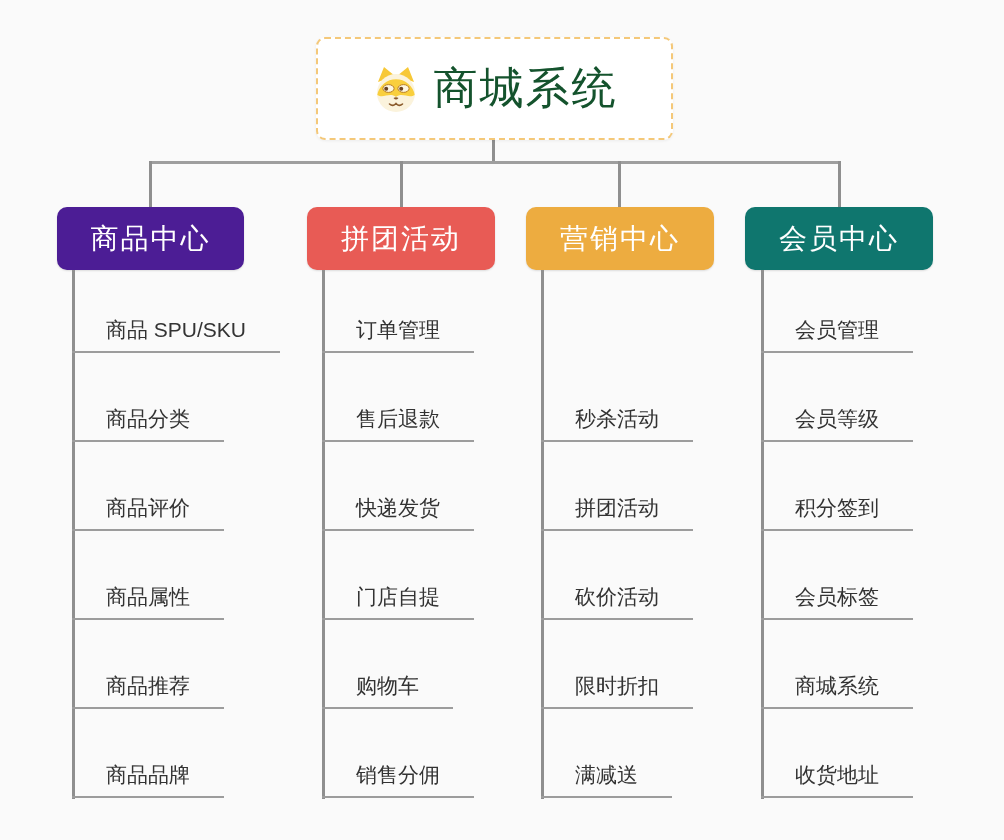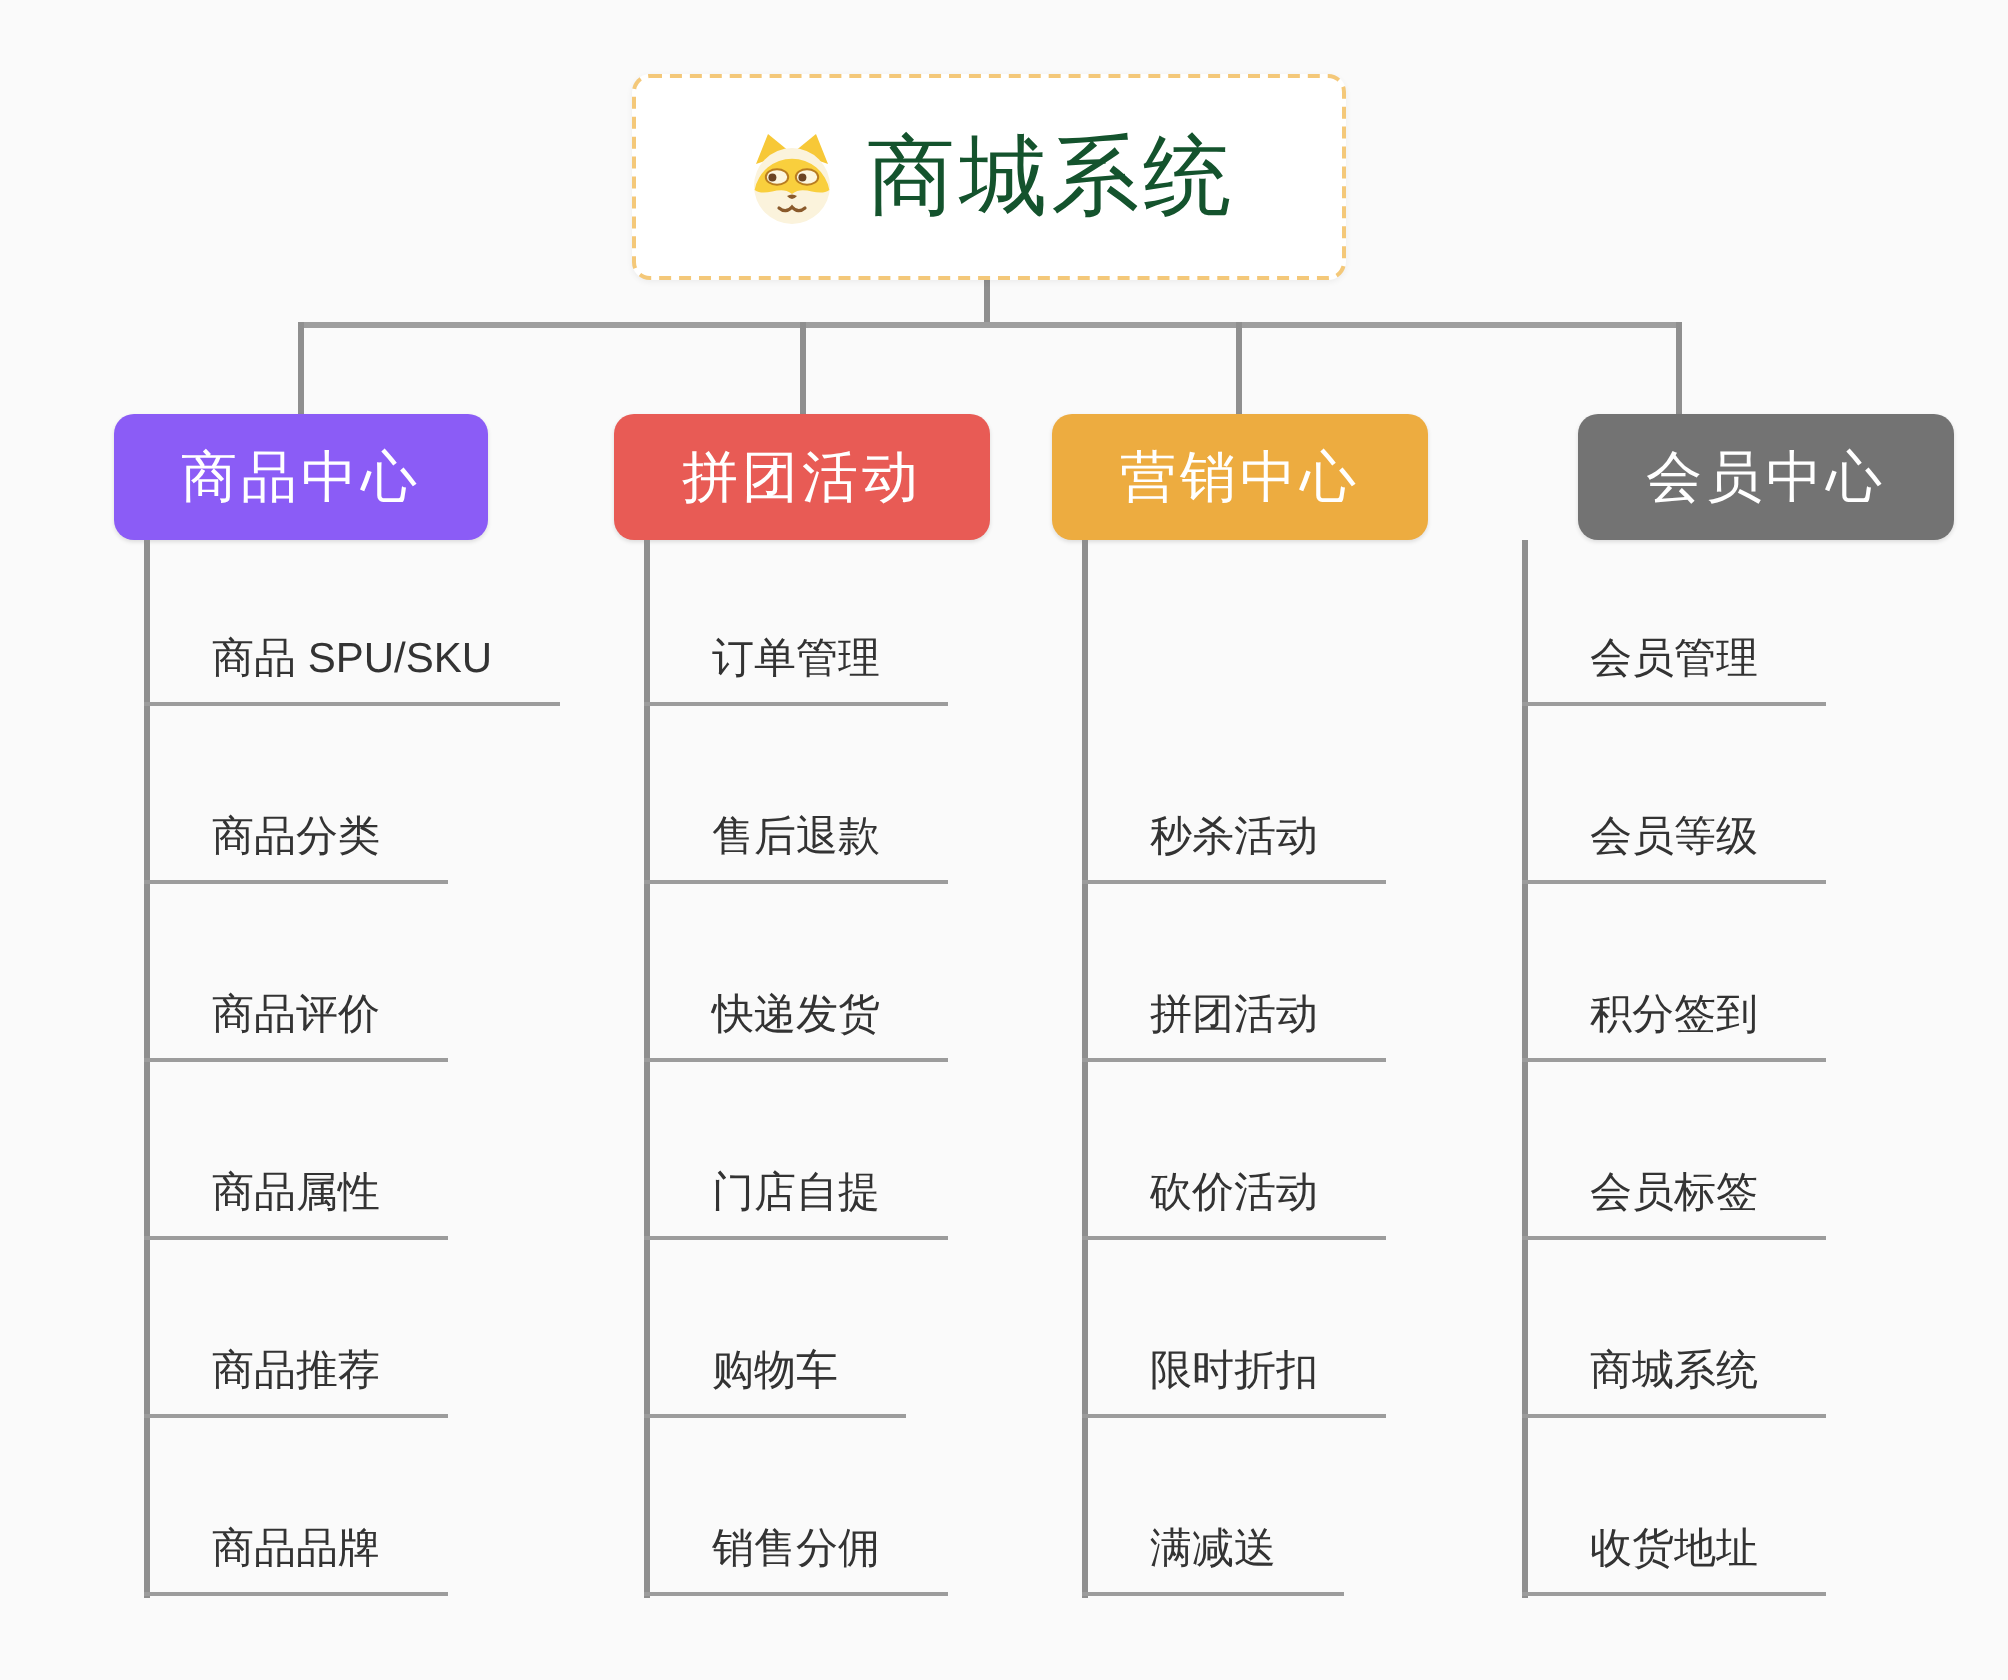--- a/index.html
+++ b/index.html
@@ -97,30 +97,30 @@
       <ellipse cx="16.5" cy="23.5" rx="5.6" ry="3.9" fill="#fdf6e0" stroke="#b97d20" stroke-width="1"></ellipse>
       <ellipse cx="31.5" cy="23.5" rx="5.6" ry="3.9" fill="#fdf6e0" stroke="#b97d20" stroke-width="1"></ellipse>
       <circle cx="14.2" cy="23.8" r="2" fill="#6b4423"></circle>
       <circle cx="29.2" cy="23.8" r="2" fill="#6b4423"></circle>
       <path d="M21.5,33 Q24,31.5 26.5,33 Q24,36 21.5,33 Z" fill="#8a5a2b"></path>
       <path d="M17.5,39 Q21,42 24,38.5 Q27,42 30.5,39" stroke="#8a5a2b" stroke-width="1.6" fill="none" stroke-linecap="round"></path>
     </svg>
     <span class="root-title">商城系统</span>
   </div>
 
-  <div class="branch b0" style="background: #8b5cf6;">
+  <div class="branch b0" style="background: #4c1d95;">
     <span>商品中心</span>
   </div>
   <div class="branch b1" style="background: rgb(232, 91, 85);">
     <span>拼团活动</span>
   </div>
   <div class="branch b2" style="background: rgb(237, 172, 64);">
     <span>营销中心</span>
   </div>
-  <div class="branch b3" style="background: #737373; margin-left: 44px;">
+  <div class="branch b3" style="background: #0f766e;">
     <span>会员中心</span>
   </div>
 
   <div class="col c0">
     <div class="leaf r0">商品 SPU/SKU</div>
     <div class="leaf r1">商品分类</div>
     <div class="leaf r2">商品评价</div>
     <div class="leaf r3">商品属性</div>
     <div class="leaf r4">商品推荐</div>
     <div class="leaf r5">商品品牌</div>

